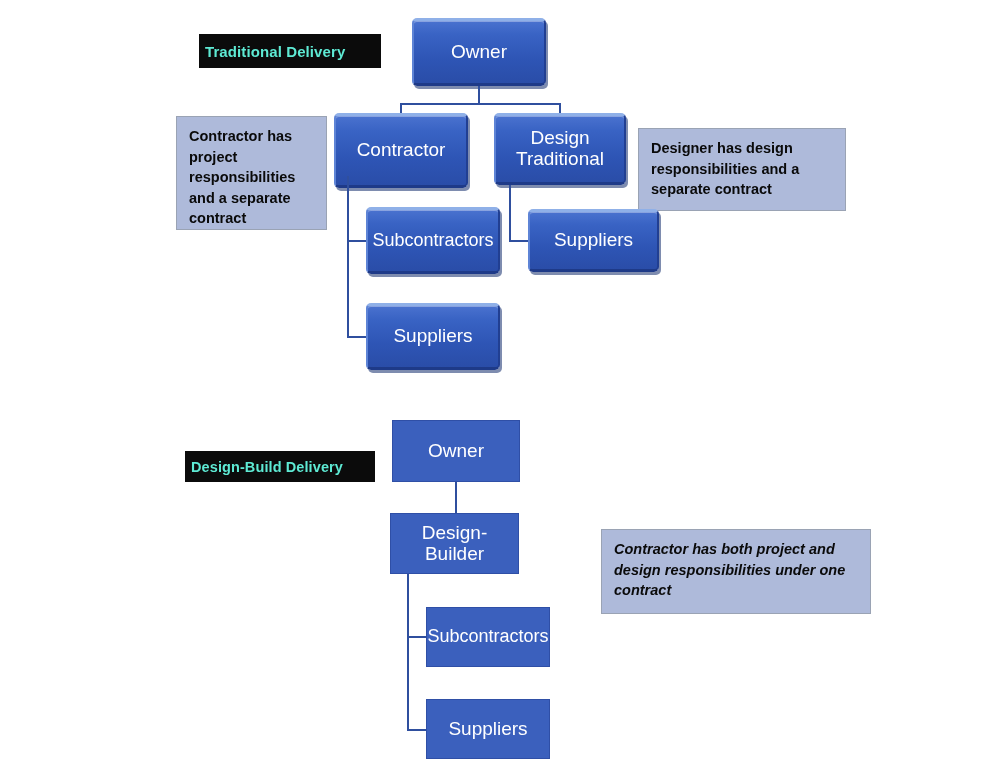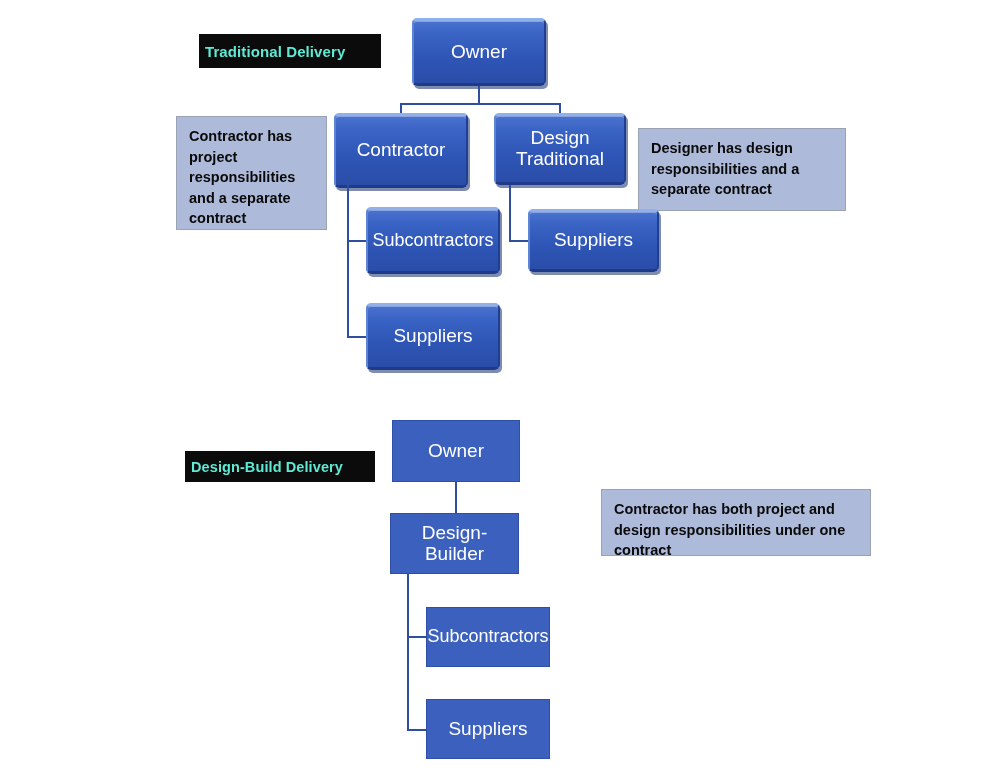--- a/index.html
+++ b/index.html
@@ -147,21 +147,21 @@
   <div class="abs node-flat" style="left:392px; top:420px; width:128px; height:62px;">
     <span>Owner</span>
   </div>
 
   <div class="abs vline" style="left:455px; top:482px; height:31px;"></div>
 
   <div class="abs node-flat" style="left:390px; top:513px; width:129px; height:61px;">
     <span>Design-Builder</span>
   </div>
 
-  <div class="abs callout" style="left:601px; top:489px; width:270px; height:67px;">Contractor has both project and design responsibilities under one contract</div>
+  <div class="abs callout" style="left:601px; top:529px; width:270px; height:85px;font-style:italic;">Contractor has both project and design responsibilities under one contract</div>
 
   <div class="abs vline" style="left:407px; top:574px; height:156px;"></div>
   <div class="abs hline" style="left:407px; top:636px; width:20px;"></div>
   <div class="abs hline" style="left:407px; top:729px; width:20px;"></div>
 
   <div class="abs node-flat" style="left:426px; top:607px; width:124px; height:60px;">
     <span style="font-size:18px;">Subcontractors</span>
   </div>
 
   <div class="abs node-flat" style="left:426px; top:699px; width:124px; height:60px;">

